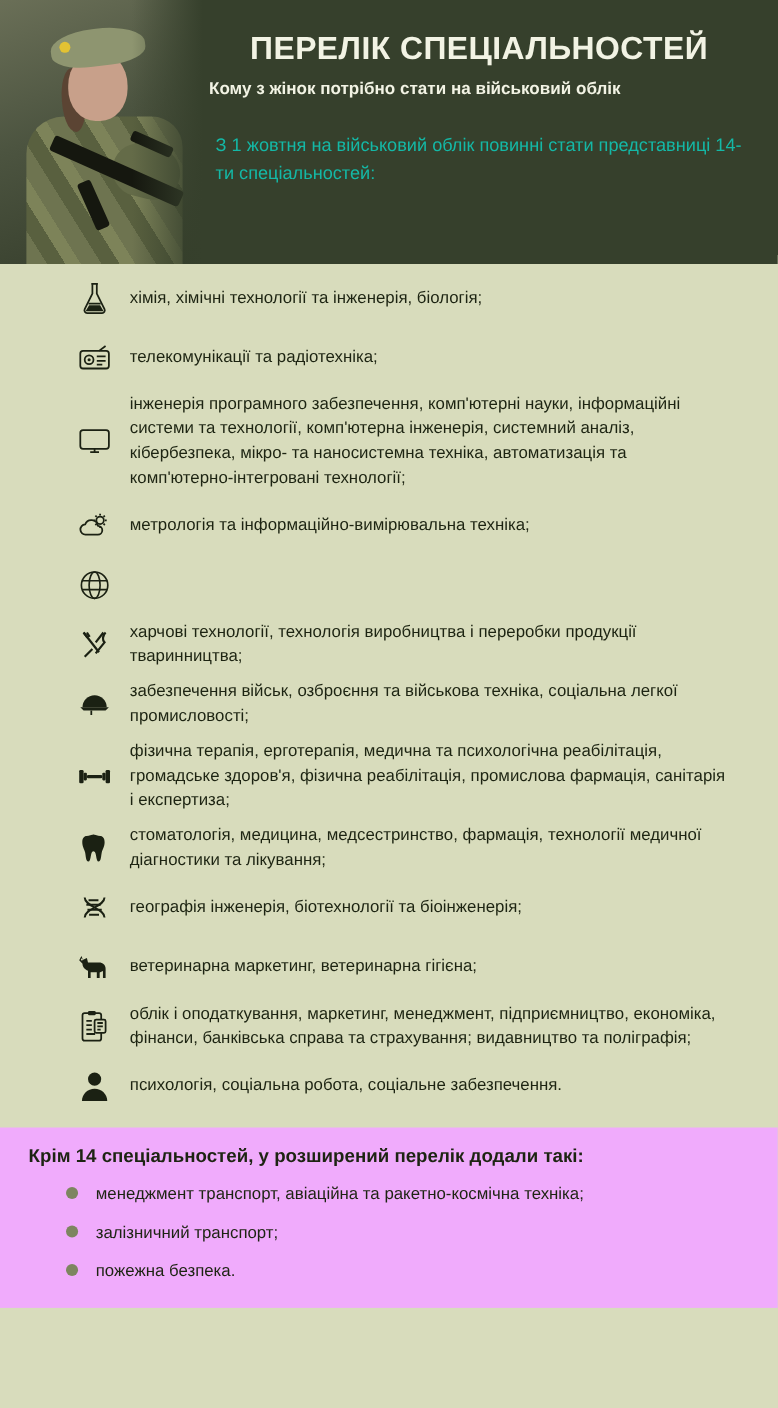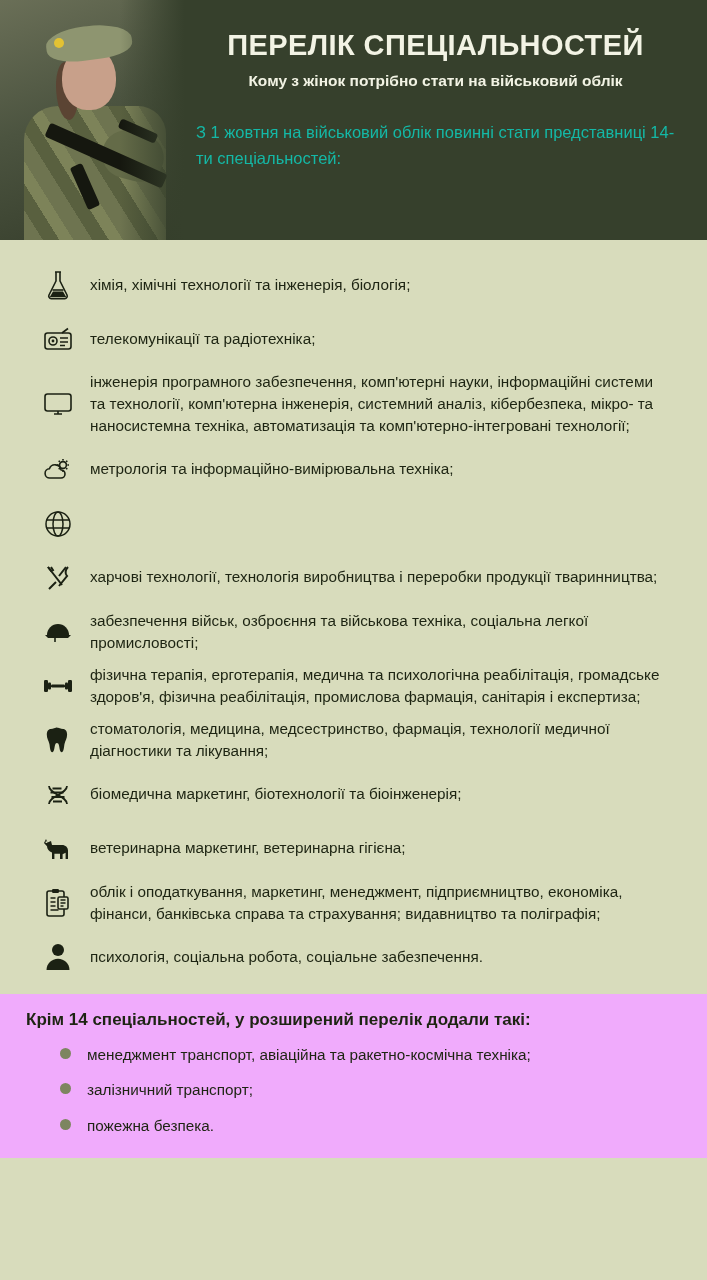--- a/index.html
+++ b/index.html
@@ -164,33 +164,33 @@
     line-height: 1.1;
     margin: 0 0 10px 0;
     text-align: center;
   }
   .subtitle {
     color: #f2f3e4;
     font-size: 15.5px;
     font-weight: bold;
     line-height: 1.2;
     margin: 0 0 30px 0;
-    text-align: center;
   }
   .lede {
     color: #14b8a6;
     font-size: 16.5px;
     line-height: 1.55;
     margin: 0;
     padding-left: 6px;
   }
 
   
   .list {
-    padding: 18px 26px 4px 26px;
+    padding: 4px 26px 4px 26px;
+    margin-left: 28px;
   }
   .row {
     display: flex;
     align-items: center;
     min-height: 44px;
     padding: 5px 0;
   }
   .row-icon {
     flex: 0 0 64px;
     display: flex;
@@ -374,21 +374,21 @@
     </div>
 
     <div class="row">
       <div class="row-icon">
         <svg width="30" height="24" viewBox="0 0 30 24" fill="none" stroke="#1b2113" stroke-width="1.8">
           <path d="M6 21c0-8 18-10 18-18"></path>
           <path d="M6 3c0 8 18 10 18 18"></path>
           <path d="M9.5 5.5h9M7.5 9.5h13M8.5 14h13M10 18.5h9"></path>
         </svg>
       </div>
-      <div class="row-text">біомедична маркетинг, біотехнології та біоінженерія;</div>
+      <div class="row-text">географія інженерія, біотехнології та біоінженерія;</div>
     </div>
 
     <div class="row">
       <div class="row-icon">
         <svg width="32" height="24" viewBox="0 0 32 24" fill="#1b2113">
           <path d="M2 6l2-4 1.5 3.5L9 4l1 4h10c3.5 0 6 2.3 6 5.6V22h-2.4v-6.2l-3 1.4V22H18v-5.2h-5.6V22H10v-6.6C7 14.6 5 12 5 9.2L2 6z"></path>
           <circle cx="4.4" cy="5.2" r="0.9" fill="#d8dcbc"></circle>
         </svg>
       </div>
       <div class="row-text">ветеринарна маркетинг, ветеринарна гігієна;</div>

